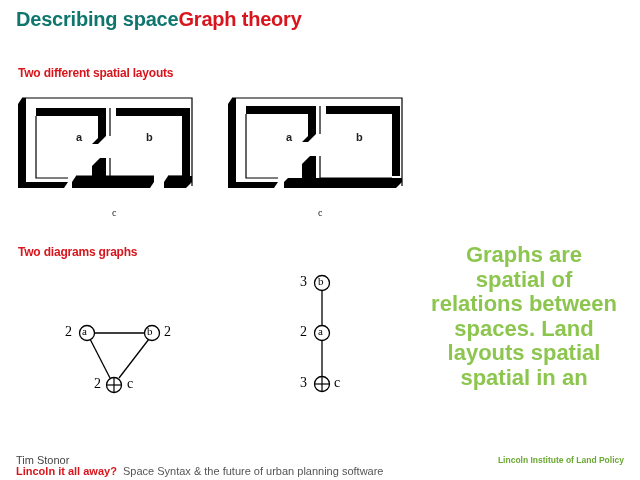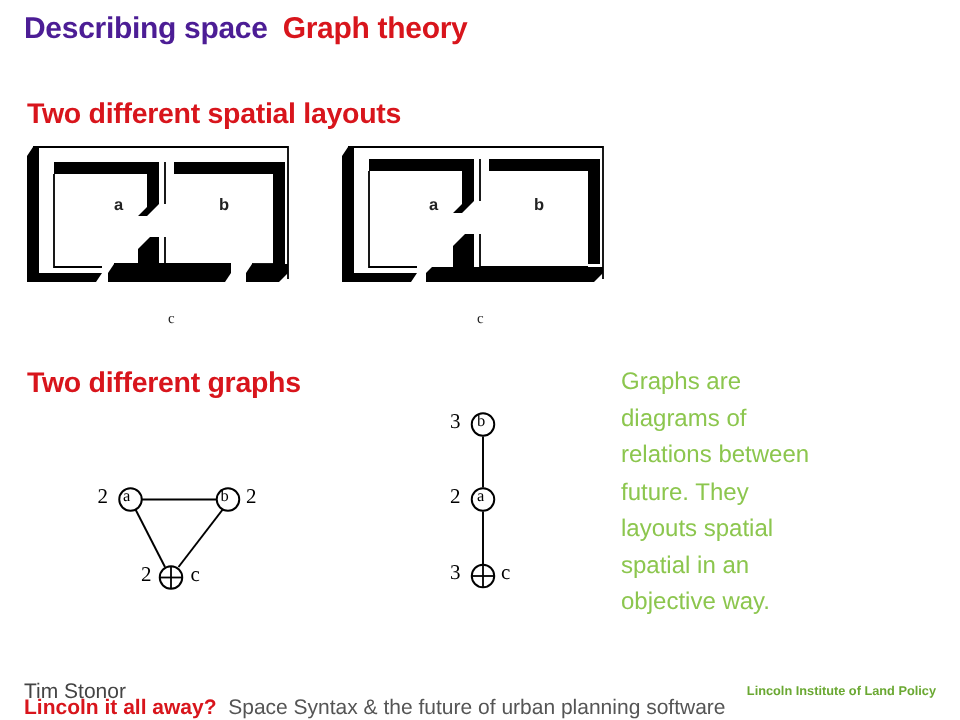--- a/index.html
+++ b/index.html
@@ -1,27 +1,27 @@
 <!DOCTYPE html>
 <html><head>
   <meta charset="utf-8">
   <style>
     html, body { margin: 0; padding: 0; }
     body { width: 640px; height: 480px; background: #ffffff; position: relative; overflow: hidden; font-family: "Liberation Sans", sans-serif; }
     .abs { position: absolute; }
     .title { left: 16px; top: 8px; font-size: 20px; font-weight: bold; white-space: nowrap; letter-spacing: -0.2px; }
-    .title .black { color: #4c1d95; }
-    .title .red { color: #d8151c; margin-left: 10px; }
-    .subhead { font-size: 19px; font-weight: bold; color: #d8151c; white-space: nowrap; letter-spacing: -0.2px; text-align: center; }
+    .title .black { color: #0f766e; }
+    .title .red { color: #d8151c; }
+    .subhead { font-size: 12px; font-weight: bold; color: #d8151c; white-space: nowrap; letter-spacing: -0.2px; text-align: center; }
     .plan { position: absolute; }
     .plan-label { position: absolute; font-family: "Liberation Sans", sans-serif; font-weight: bold; font-size: 11px; color: #222; }
     .c-label { position: absolute; font-family: "Liberation Serif", serif; font-size: 10px; color: #222; }
-    .desc { left: 414px; top: 243px; width: 220px; font-size: 16px; font-weight: normal; color: #8cc64e; line-height: 24.5px; }
+    .desc { left: 414px; top: 243px; width: 220px; font-size: 22px; font-weight: bold; color: #8cc64e; line-height: 24.5px; text-align: center; }
     .desc div { white-space: nowrap; }
-    .footer-left { left: 16px; top: 455px; font-size: 14px; line-height: 11px; color: #555; }
+    .footer-left { left: 16px; top: 455px; font-size: 11px; line-height: 11px; color: #555; }
     .footer-left .author { color: #444; }
     .footer-left .red { color: #d8151c; font-weight: bold; }
     .footer-right { right: 16px; top: 455px; font-size: 8.5px; line-height: 11px; text-align: right; }
     .footer-right .inst { color: #6aa832; font-weight: bold; }
     .footer-right .copy { color: #444; }
   </style>
 </head>
 <body>
 
 <div class="abs title">
@@ -74,21 +74,21 @@
     <path d="M96 62 L96 84 L168 84" fill="none" stroke="#000" stroke-width="1.2"></path>
 
     <polygon points="60,88 64,84 178,84 178,88 172,94 60,94" fill="#000"></polygon>
     <rect x="168" y="12" width="8" height="70" fill="#000"></rect>
   </svg>
   <span class="plan-label" style="left:62px; top:37px;">a</span>
   <span class="plan-label" style="left:132px; top:37px;">b</span>
   <span class="c-label" style="left:94px; top:113px;">c</span>
 </div>
 
-<div class="abs subhead" style="left:18px; top:245px;">Two different graphs</div>
+<div class="abs subhead" style="left:18px; top:245px;">Two diagrams graphs</div>
 
 <div class="abs" style="left:50px; top:315px; width:140px; height:85px;">
   <svg width="140" height="85" viewBox="0 0 140 85">
     <line x1="44" y1="18" x2="95" y2="18" stroke="#000" stroke-width="1.3"></line>
     <line x1="40" y1="24" x2="60" y2="63" stroke="#000" stroke-width="1.3"></line>
     <line x1="99" y1="24" x2="69" y2="63" stroke="#000" stroke-width="1.3"></line>
     <circle cx="37" cy="18" r="7.5" fill="#fff" stroke="#000" stroke-width="1.3"></circle>
     <circle cx="102" cy="18" r="7.5" fill="#fff" stroke="#000" stroke-width="1.3"></circle>
     <circle cx="64" cy="70" r="7.5" fill="#fff" stroke="#000" stroke-width="1.3"></circle>
     <line x1="56.5" y1="70" x2="71.5" y2="70" stroke="#000" stroke-width="1.2"></line>
@@ -115,26 +115,25 @@
   <span class="abs" style="left:28px; top:10px; font-family:'Liberation Serif',serif; font-size:11px;">b</span>
   <span class="abs" style="left:28px; top:60px; font-family:'Liberation Serif',serif; font-size:11px;">a</span>
   <span class="abs" style="left:10px; top:9px; font-family:'Liberation Serif',serif; font-size:14px;">3</span>
   <span class="abs" style="left:10px; top:59px; font-family:'Liberation Serif',serif; font-size:14px;">2</span>
   <span class="abs" style="left:10px; top:110px; font-family:'Liberation Serif',serif; font-size:14px;">3</span>
   <span class="abs" style="left:44px; top:110px; font-family:'Liberation Serif',serif; font-size:14px;">c</span>
 </div>
 
 <div class="abs desc">
   <div>Graphs are</div>
-  <div>diagrams of</div>
+  <div>spatial of</div>
   <div>relations between</div>
-  <div>future. They</div>
+  <div>spaces. Land</div>
   <div>layouts spatial</div>
   <div>spatial in an</div>
-  <div>objective way.</div>
 </div>
 
 <div class="abs footer-left">
   <div class="author">Tim Stonor</div>
   <div><span class="red">Lincoln it all away?</span>&nbsp;&nbsp;<span>Space Syntax &amp; the future of urban planning software</span></div>
 </div>
 
 <div class="abs footer-right">
   <div class="inst">Lincoln Institute of Land Policy</div>
 </div>

